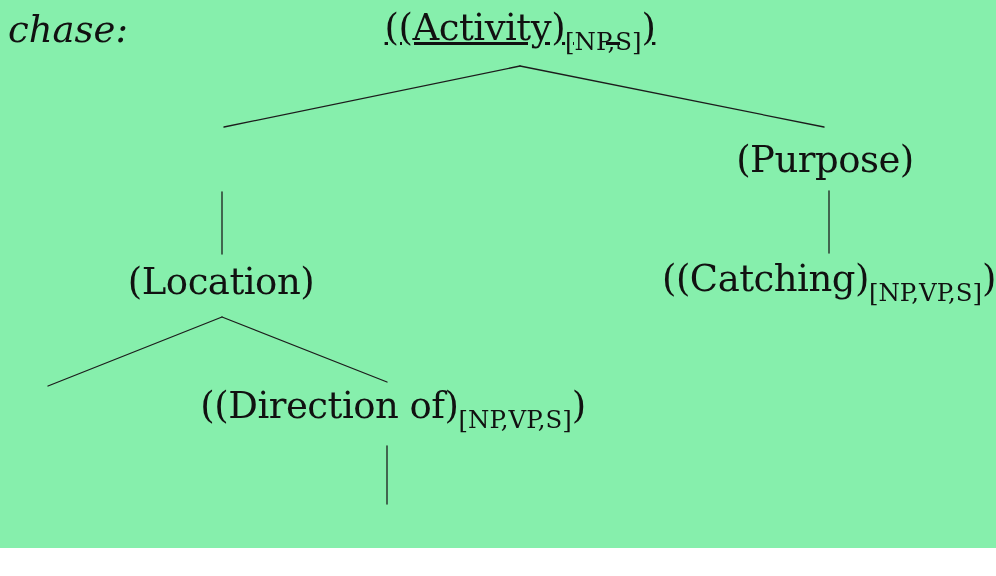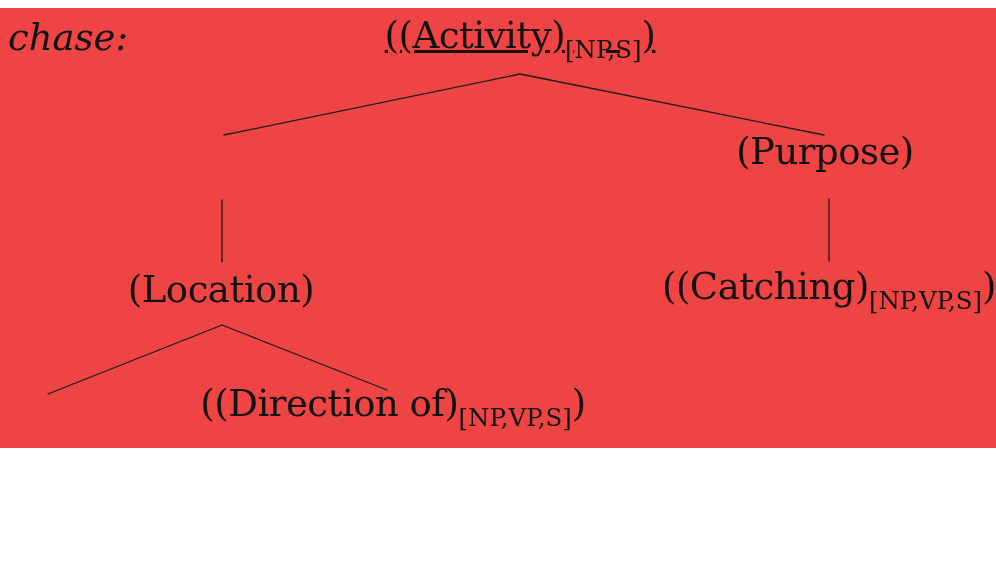--- a/index.html
+++ b/index.html
@@ -3,26 +3,25 @@
 <meta charset="utf-8">
 <style>
   html, body {
     margin: 0;
     padding: 0;
     background: #ffffff;
   }
   #canvas {
     position: relative;
     width: 996px;
-    height: 440px;
-    background: #ef4444;
+    height: 548px;
+    background: #86efac;
     overflow: hidden;
     font-family: "DejaVu Serif", "Liberation Serif", serif;
     color: #111111;
-    margin-top: 8px;
   }
   #edges {
     position: absolute;
     left: 0;
     top: 0;
     width: 996px;
     height: 576px;
   }
   #edges line {
     stroke: #1c1c1c;
@@ -65,31 +64,31 @@
     <line x1="387" y1="446" x2="387" y2="504"></line>
   </svg>
 
   <div class="lexeme" style="left:8px; top:10px;">chase:</div>
 
   <div class="node" style="left:520px; top:8px;text-decoration:underline;">
     <span>((Activity)</span><span class="sub">[NP,S]</span><span>)</span>
   </div>
 
 
-  <div class="node" style="left:825px; top:124px;">
+  <div class="node" style="left:825px; top:140px;">
     <span>(Purpose)</span><span class="sub"></span><span></span>
   </div>
 
   <div class="node" style="left:221px; top:262px;">
     <span>(Location)</span><span class="sub"></span><span></span>
   </div>
 
   <div class="node" style="left:829px; top:259px;">
     <span>((Catching)</span><span class="sub">[NP,VP,S]</span><span>)</span>
   </div>
 
 
-  <div class="node" style="left:393px; top:376px;">
+  <div class="node" style="left:393px; top:386px;">
     <span>((Direction of)</span><span class="sub">[NP,VP,S]</span><span>)</span>
   </div>
 
 
 </div>
 
 </body></html>

